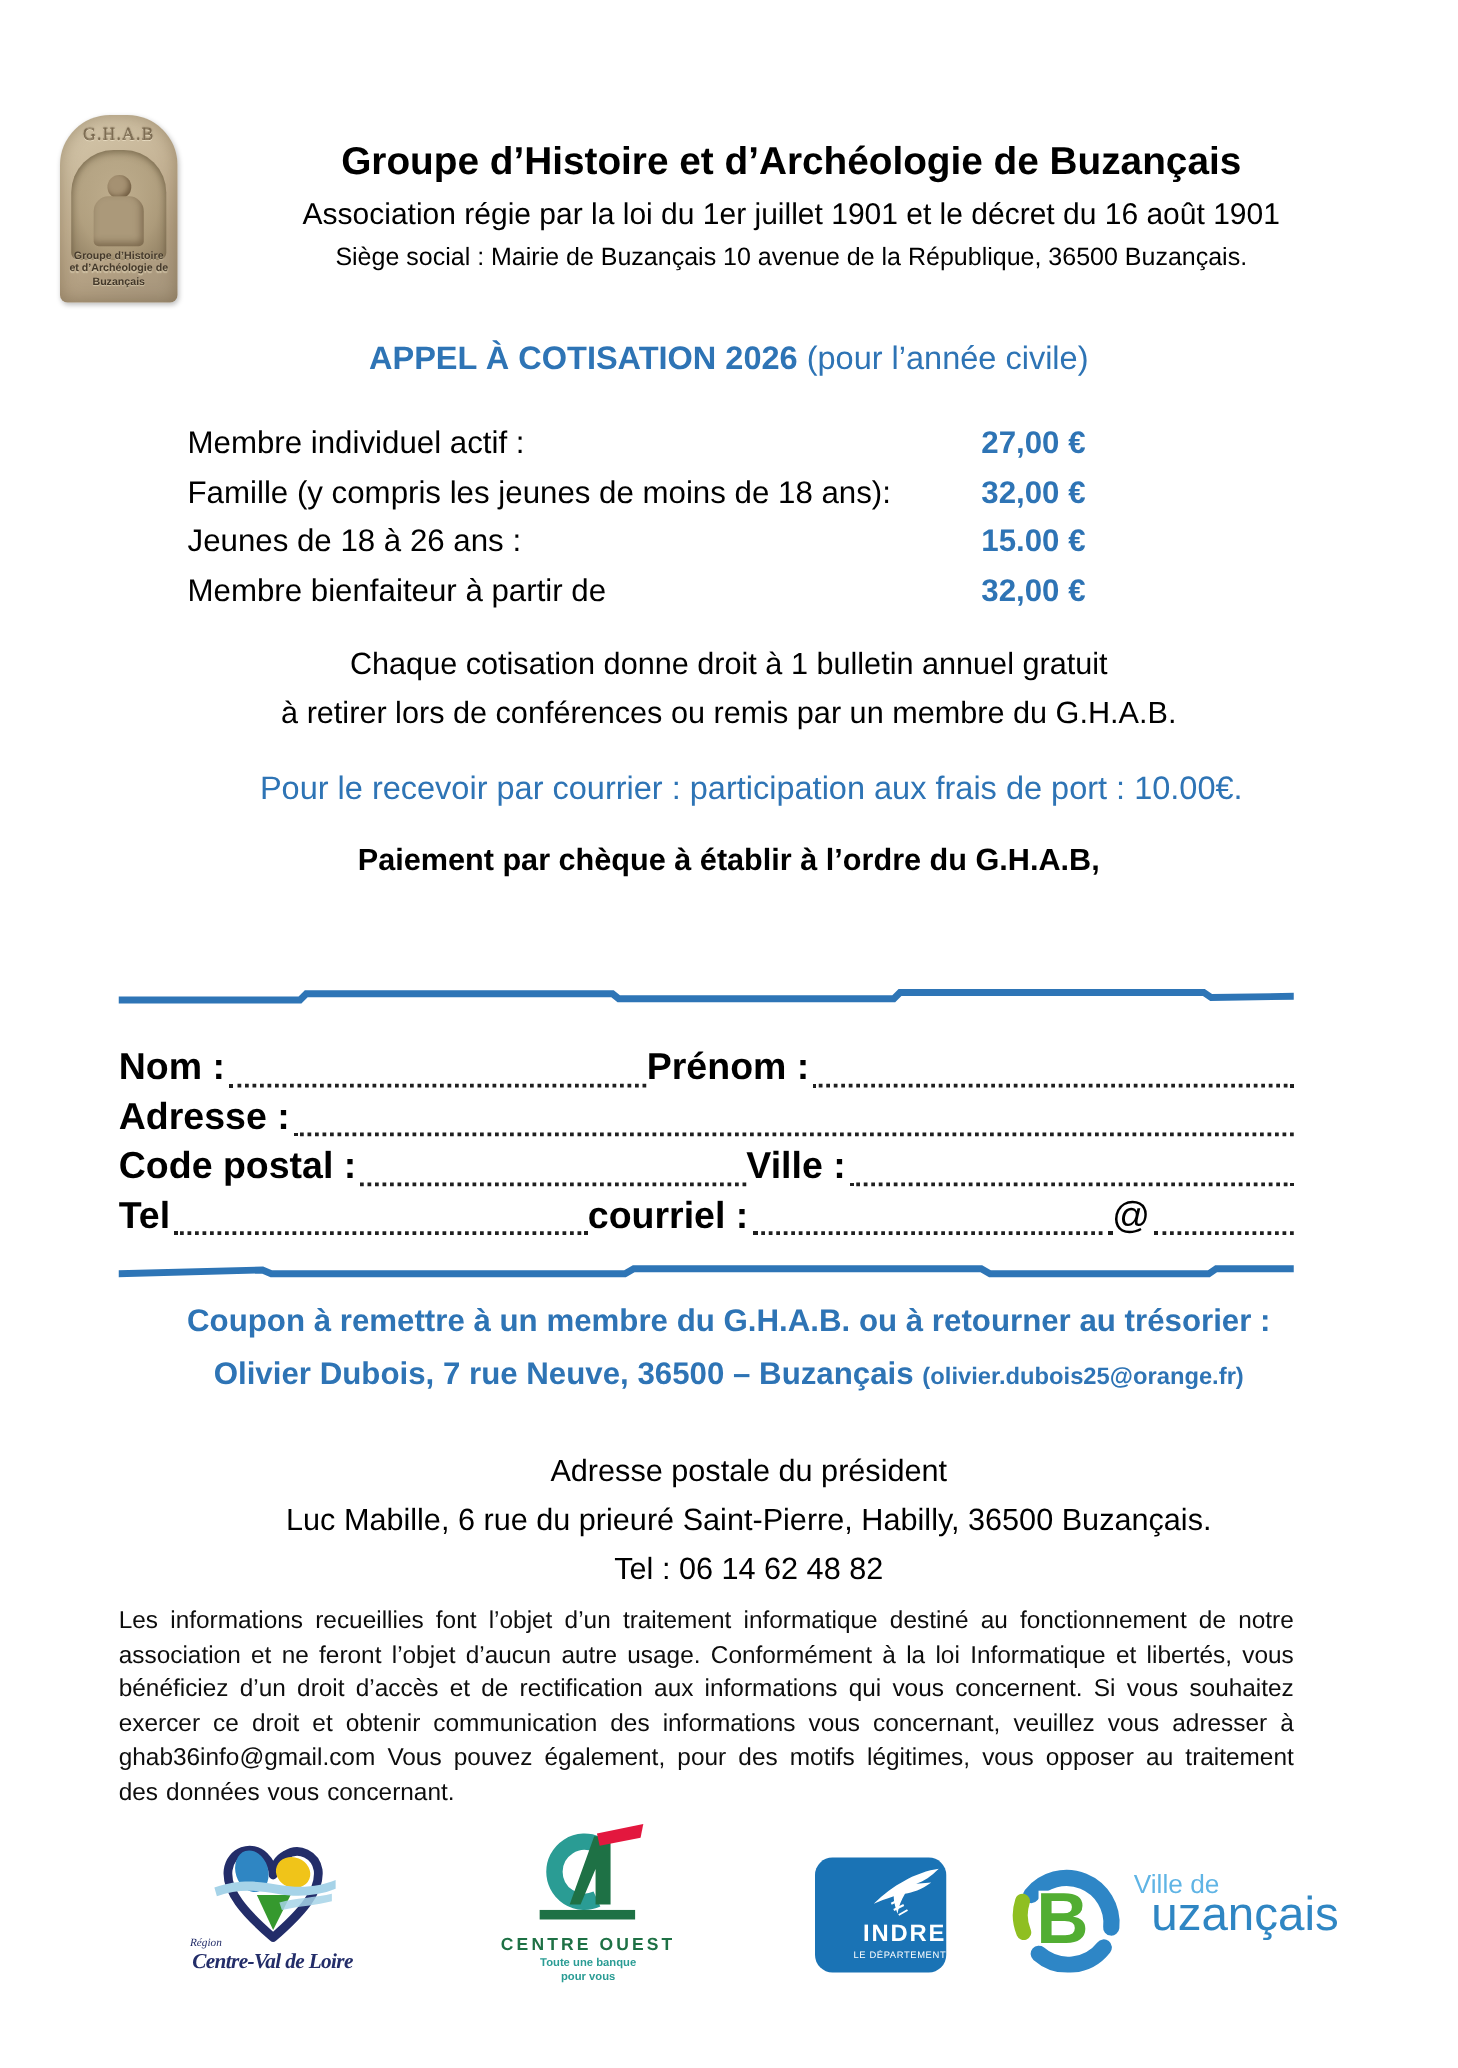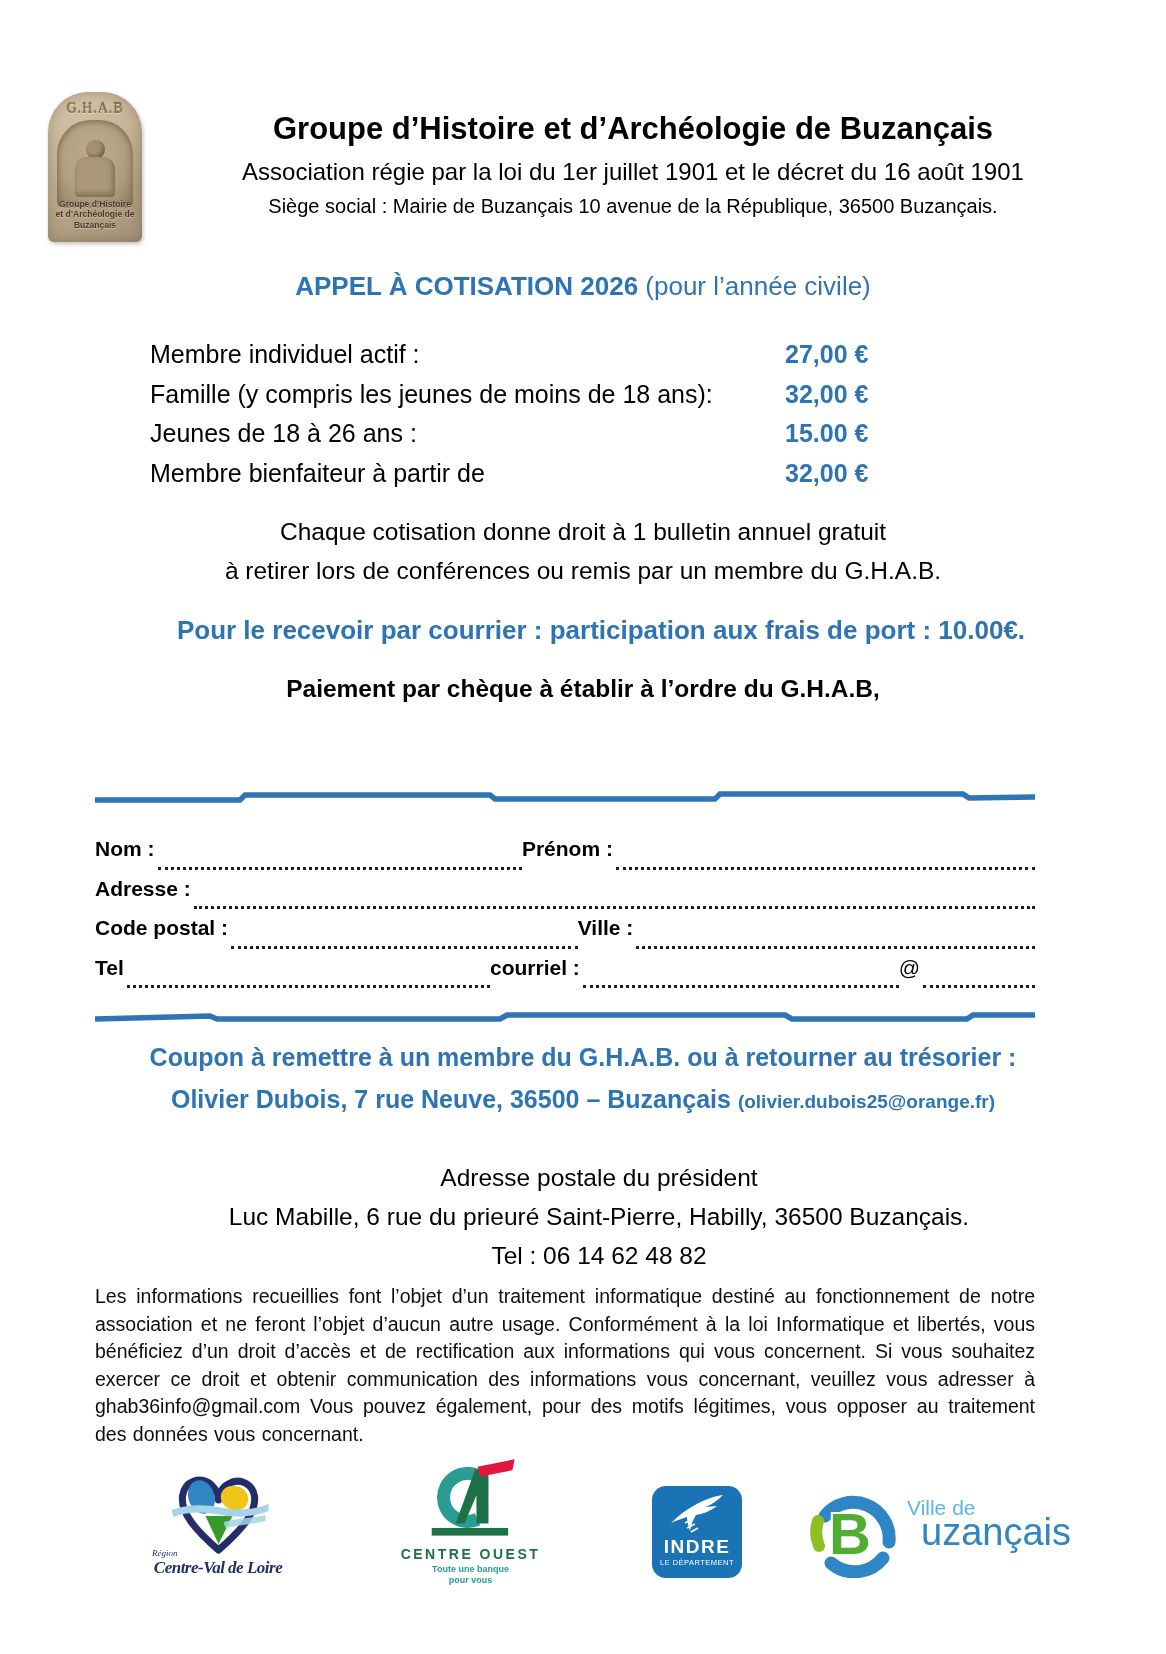--- a/index.html
+++ b/index.html
@@ -33,31 +33,31 @@
   .doc-siege{font-size:20px;margin-top:9px;}
 
   
   .appel{position:absolute;left:0;right:0;top:271px;text-align:center;font-size:26px;color:#2e74b5;}
   .appel .bold{font-weight:bold;}
   .fees{position:absolute;left:150px;top:340px;width:930px;font-size:25px;}
   .fee-row{position:relative;height:39.5px;}
   .fee-amount{position:absolute;left:635px;top:0;color:#2e74b5;font-weight:bold;}
 
   .bulletin{position:absolute;left:0;right:0;top:513px;text-align:center;font-size:24.5px;line-height:38.5px;}
-  .courrier{position:absolute;left:0;right:0;top:615px;text-align:center;font-size:26px;font-weight:bold;color:#2e74b5;padding-left:36px;}
+  .courrier{position:absolute;left:0;right:0;top:615px;text-align:center;font-size:26px;font-weight:normal;color:#2e74b5;padding-left:36px;}
   .paiement{position:absolute;left:0;right:0;top:670px;text-align:center;font-size:24.5px;line-height:38.5px;font-weight:bold;}
   .iban{background:#d9d9d9;padding:2px 5px;}
 
   
   .sep{position:absolute;left:95px;width:940px;height:18px;}
   .sep-1{top:787px;}
   .sep-2{top:1008px;}
 
   
-  .form-block{position:absolute;left:95px;width:940px;top:837px;font-size:21px;}
+  .form-block{position:absolute;left:95px;width:940px;top:837px;font-size:30px;}
   .form-row{display:flex;align-items:baseline;height:39.5px;}
   .form-label{font-weight:bold;white-space:nowrap;}
   .form-plain{white-space:nowrap;}
   .dots{border-bottom:3px dotted #1f1f1f;align-self:flex-end;margin:0 0 7px 3px;}
   .grow{flex:1 1 auto;}
   .grow-lg{flex:1.15 1 auto;}
   .fixed-end{flex:0 0 112px;}
 
   
   .coupon{position:absolute;left:0;right:0;top:1043px;text-align:center;color:#2e74b5;font-weight:bold;}
@@ -71,22 +71,22 @@
   
   .logo-region{position:absolute;left:138px;top:1458px;width:160px;text-align:center;}
   .region-text{position:relative;margin-top:-4px;font-family:"Liberation Serif",serif;color:#232d69;}
   .region-small{position:absolute;left:14px;top:-10px;font-size:9px;font-style:italic;}
   .region-name{font-size:17px;font-weight:bold;font-style:italic;letter-spacing:-0.5px;}
 
   .logo-ca{position:absolute;left:398px;top:1458px;width:145px;text-align:center;}
   .ca-name{font-size:14px;font-weight:bold;color:#1e7145;letter-spacing:2.5px;margin-top:3px;}
   .ca-tagline{font-size:9px;color:#2a9c94;font-weight:bold;line-height:11px;margin-top:2px;}
 
-  .logo-indre{position:absolute;left:652px;top:1486px;width:90px;height:92px;background:#1a73b5;
-         border-radius:14px;text-align:center;color:#fff;box-sizing:border-box;}
+  .logo-indre{position:absolute;left:652px;top:1486px;width:105px;height:92px;background:#1a73b5;
+         border-radius:14px;text-align:right;color:#fff;box-sizing:border-box;}
   .indre-name{font-size:19px;font-weight:bold;letter-spacing:1.5px;margin-top:-3px;}
   .indre-sub{font-size:7.5px;letter-spacing:.5px;}
 
   .logo-buz{position:absolute;left:803px;top:1486px;width:270px;height:92px;}
   .buz-prefix{position:absolute;left:104px;top:10px;font-size:21px;color:#5fb4e5;}
   .buz-rest{position:absolute;left:90px;top:25px;font-size:38px;color:#2f86c3;margin-left:28px;}
 </style>
 </head>
 <body>
 

